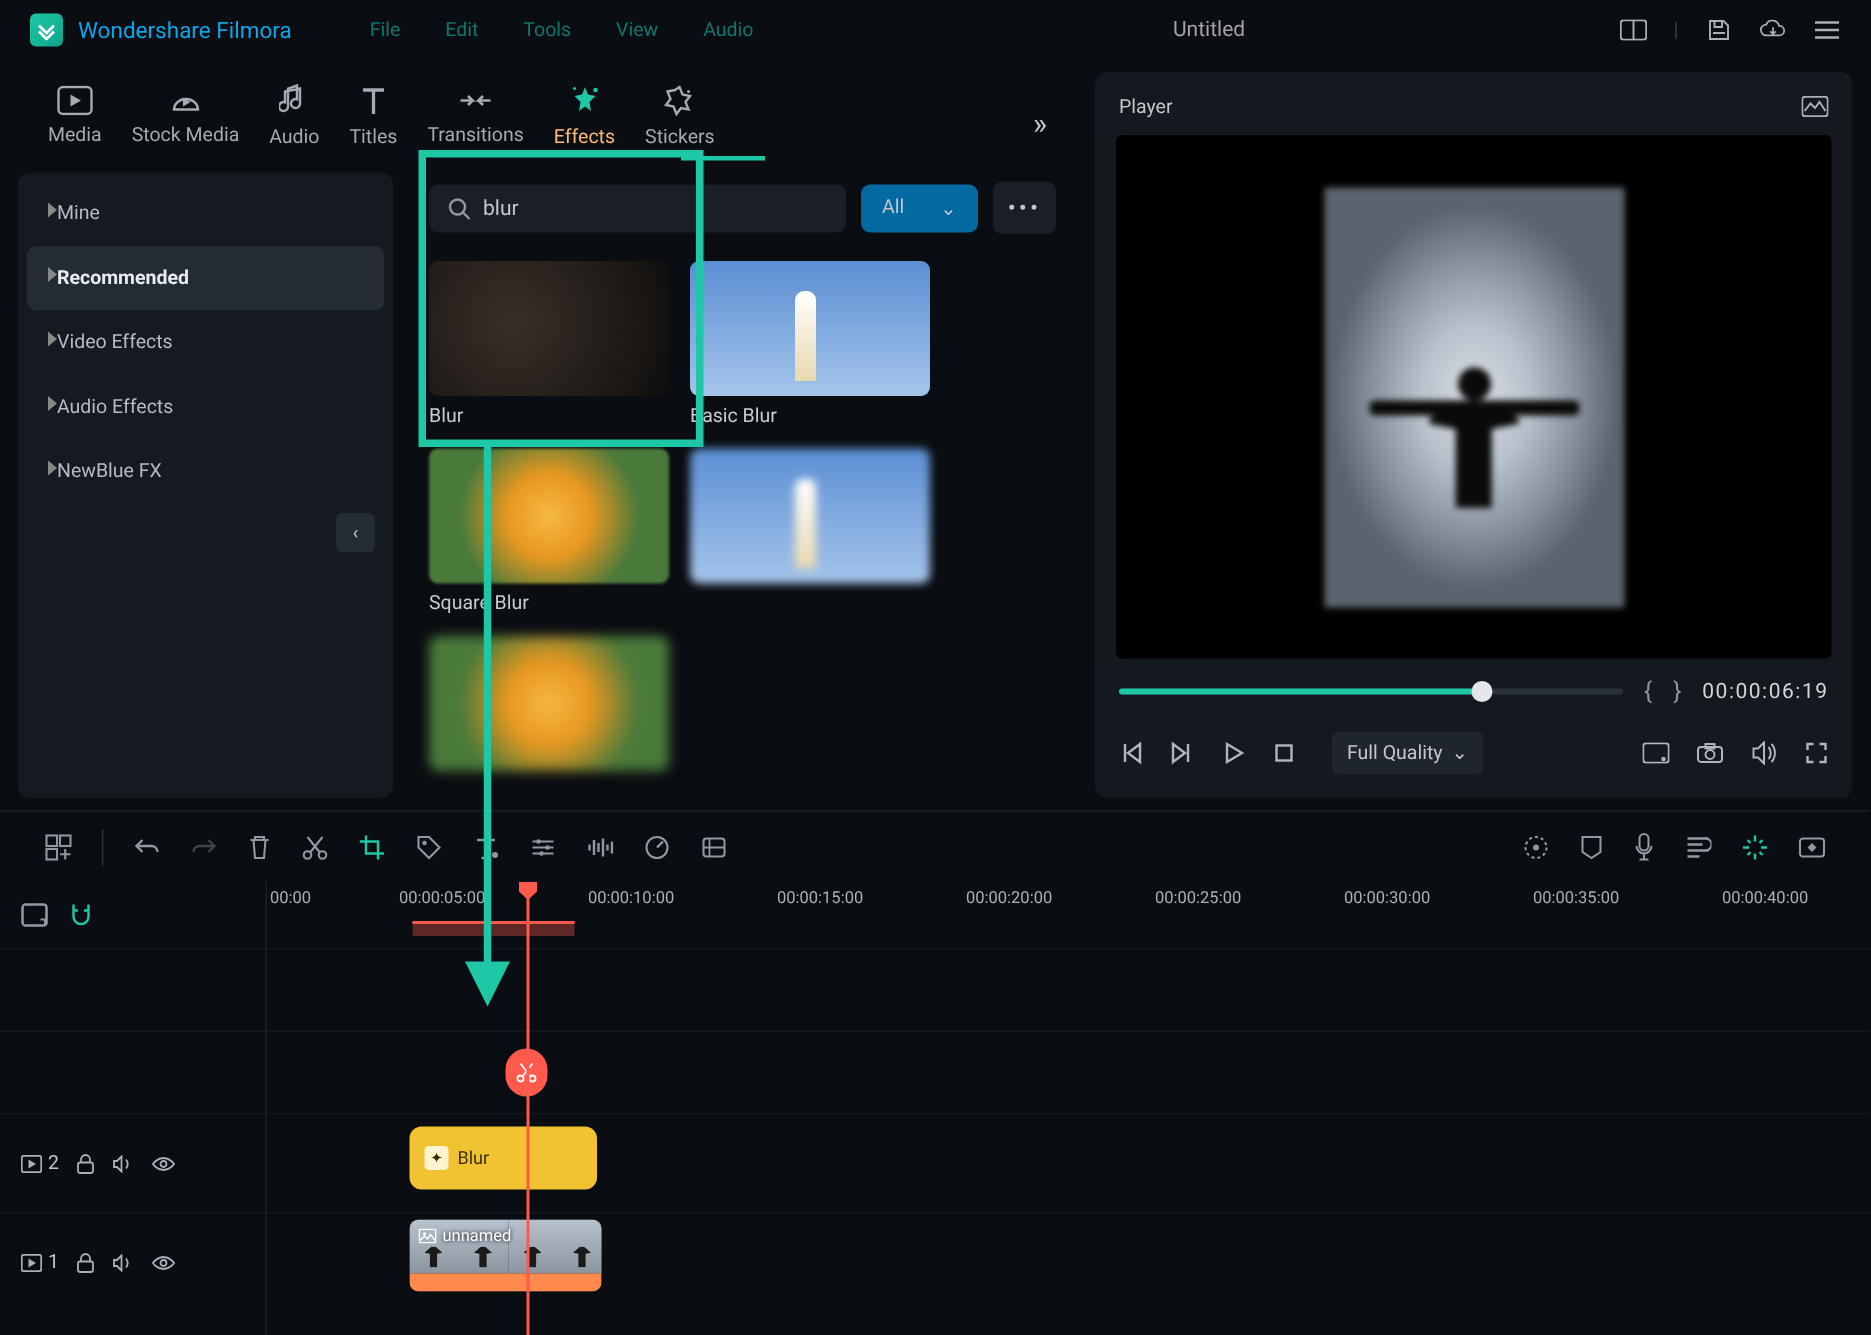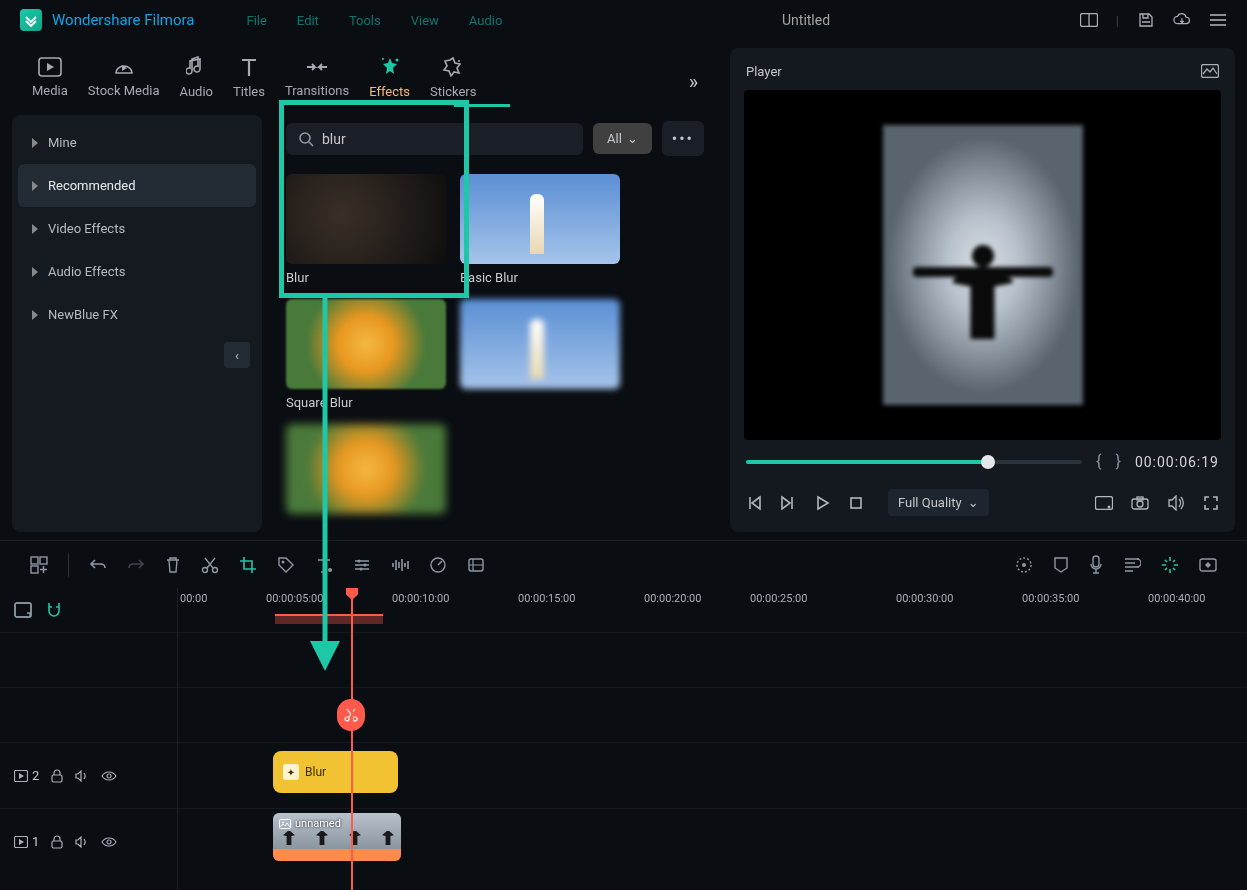--- a/index.html
+++ b/index.html
@@ -15,29 +15,29 @@
 .main{display:flex;height:500px}
 .left-panel{width:730px;display:flex;flex-direction:column;padding:8px 12px}
 .tabs{display:flex;align-items:center;gap:20px;padding:8px 20px 0;position:relative}
 .tab{display:flex;flex-direction:column;align-items:center;gap:6px;cursor:pointer;padding-bottom:8px;color:#a5abb2}
 .tab.active{color:#fdba74}
 .tab-icon{font-size:22px}
 .tab-expand{margin-left:auto;font-size:20px;cursor:pointer}
 .tab-underline{position:absolute;bottom:0;left:442px;width:56px;height:3px;background:#1ec8a7}
 .panel-body{display:flex;flex:1;margin-top:8px;gap:10px}
 .sidebar{width:250px;background:#151a21;border-radius:8px;padding:6px;display:flex;flex-direction:column}
-.side-item{display:flex;align-items:center;gap:10px;padding:14px 14px;cursor:pointer;border-radius:6px;color:#b5bbc2}
-.side-item.active{background:#232b35;color:#e8ecf0;font-weight:400}
+.side-item{display:flex;padding:14px 14px;cursor:pointer;border-radius:6px;color:#b5bbc2}
+.side-item.active{background:#232b35;color:#e8ecf0;font-weight:700}
 .side-arrow{width:0;height:0;border-top:5px solid transparent;border-bottom:5px solid transparent;border-left:6px solid #888}
 .side-collapse{margin-top:auto;align-self:flex-end;width:26px;height:26px;background:#232b35;border-radius:4px;display:flex;align-items:center;justify-content:center;cursor:pointer;margin:6px}
 .content{flex:1;display:flex;flex-direction:column}
 .search-row{display:flex;align-items:center;gap:10px;padding:6px 14px}
 .search-box{flex:1;display:flex;align-items:center;gap:8px;background:#1a1f27;border-radius:6px;padding:8px 12px}
 .search-input{background:none;border:none;color:#c4c8cc;font-size:14px;outline:none;flex:1}
-.filter-sel{background:#404040;border-radius:6px;padding:8px 14px;display:flex;align-items:center;gap:5px;cursor:pointer}
+.filter-sel{background:#0369a1;border-radius:6px;padding:8px 14px;display:flex;align-items:center;gap:24px;cursor:pointer}
 .more-btn{background:#1a1f27;border-radius:6px;padding:8px 10px;cursor:pointer;font-size:16px;letter-spacing:2px}
 .grid{display:grid;grid-template-columns:repeat(2,160px);gap:14px;padding:12px 14px;align-content:start}
 .card{display:flex;flex-direction:column;gap:6px;cursor:pointer;position:relative}
 .thumb{width:160px;height:90px;border-radius:6px;background:#2a2f38}
 .card-label{color:#c8ccd1;font-size:13px}
 .highlight-box{position:absolute;border:5px solid #1ec8a7;pointer-events:none;z-index:50}
 .arrow-svg{position:absolute;z-index:60;pointer-events:none}
 .player-panel{flex:1;background:#14181f;border-radius:8px;margin:8px 12px 8px 0;display:flex;flex-direction:column;padding:10px 14px}
 .player-head{display:flex;align-items:center;justify-content:space-between;padding:4px 2px 10px}
 .preview{flex:1;background:#000;border-radius:4px;display:flex;align-items:center;justify-content:center;overflow:hidden;position:relative}
@@ -538,21 +538,21 @@
     </div>
   </div>
 
   <div class="tracks">
     <div class="ruler">
       <span class="ruler-mark" style="left:2px">00:00</span>
       <span class="ruler-mark" style="left:88px">00:00:05:00</span>
       <span class="ruler-mark" style="left:214px">00:00:10:00</span>
       <span class="ruler-mark" style="left:340px">00:00:15:00</span>
       <span class="ruler-mark" style="left:466px">00:00:20:00</span>
-      <span class="ruler-mark" style="left:572px">00:00:25:00</span>
+      <span class="ruler-mark" style="left:592px">00:00:25:00</span>
       <span class="ruler-mark" style="left:718px">00:00:30:00</span>
       <span class="ruler-mark" style="left:844px">00:00:35:00</span>
       <span class="ruler-mark" style="left:970px">00:00:40:00</span>
       <div class="selection" style="left:97px;width:108px"></div>
     </div>
     <div class="track-lane short"></div>
     <div class="track-lane short">
       <div class="cut-marker" style="left:173px">
           <svg width="14" height="14" viewBox="0 0 14 14">
             <circle cx="3" cy="11" r="2" fill="none" stroke="#fff" stroke-width="1.2"></circle>

